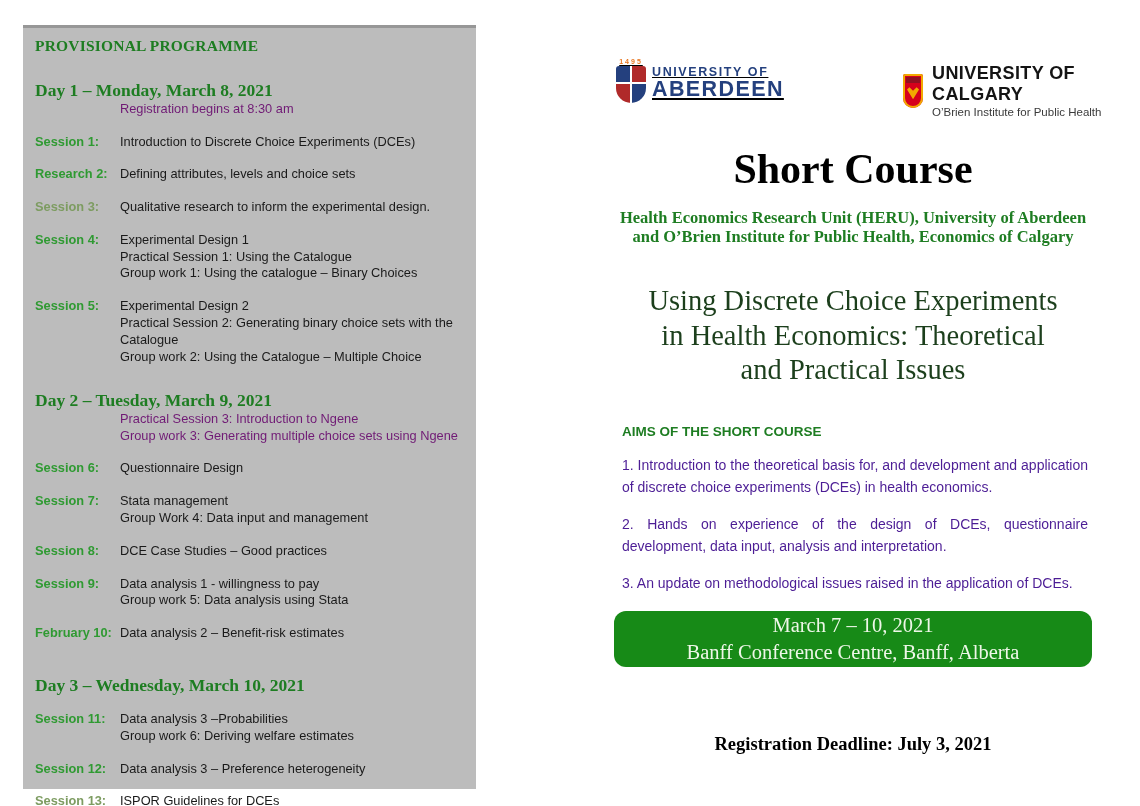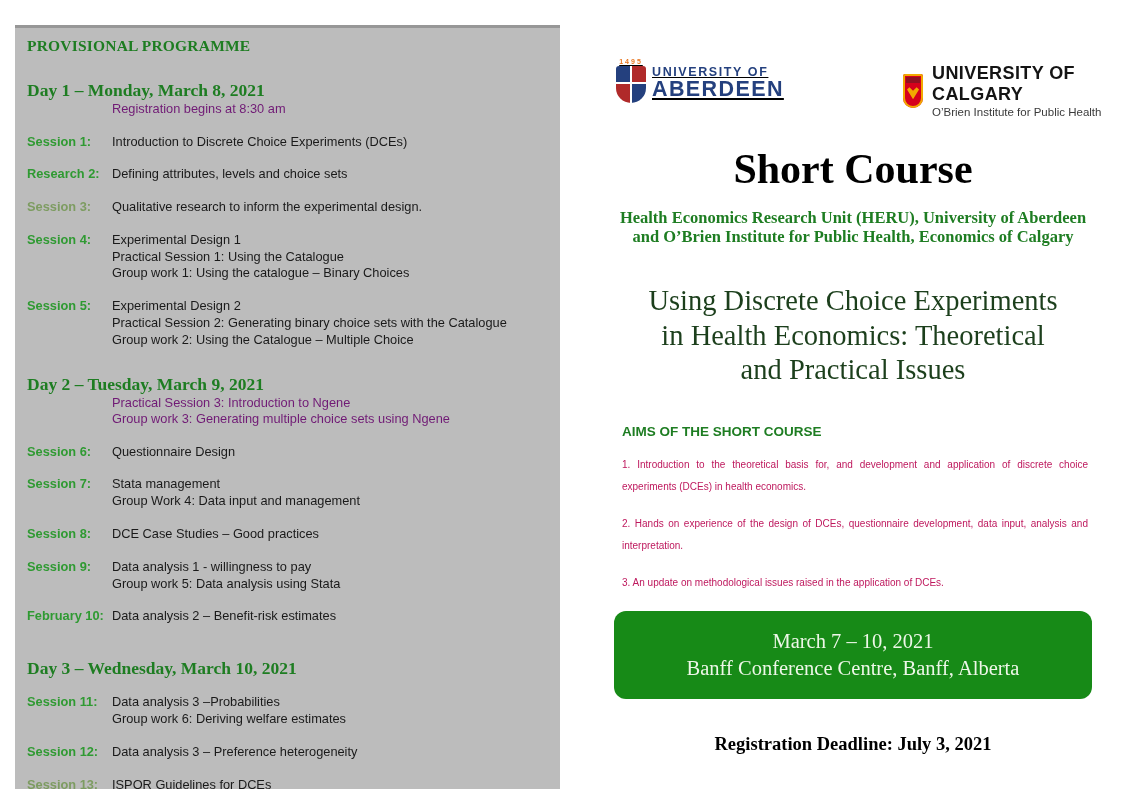--- a/index.html
+++ b/index.html
@@ -4,21 +4,21 @@
 <style>
   html,body{margin:0;padding:0;}
   body{
     width:1140px;height:806px;position:relative;background:#ffffff;
     font-family:"Liberation Sans",sans-serif;overflow:hidden;
     -webkit-font-smoothing:antialiased;
   }
 
   
   .left-panel{
-    position:absolute;left:15px;top:25px;width:545px;height:764px;
+    position:absolute;left:23px;top:25px;width:453px;height:764px;
     background:#bcbcbc;border-top:3px solid #979797;
     box-sizing:border-box;padding:7px 14px 16px 12px;
   }
   .prog-title{
     font-family:"Liberation Serif",serif;font-weight:bold;
     color:#1e7d22;font-size:15.5px;letter-spacing:.2px;margin:2px 0 0 0;
   }
   .day-block{margin-top:25px;}
   .day-block:last-child{margin-top:33px;}
   .day-heading{
@@ -81,25 +81,25 @@
     color:#1e7d22;font-size:16.5px;line-height:19px;margin-top:16px;
   }
   .course-title{
     text-align:center;font-family:"Liberation Serif",serif;
     color:#1c3f1c;font-size:28.5px;line-height:34.5px;margin-top:38px;
   }
   .aims-heading{
     margin:36px 22px 0 26px;font-weight:bold;color:#1e7d22;font-size:13.5px;
   }
   .aim-p{
-    margin:15px 22px 0 26px;font-size:10px;line-height:22px;
-    text-align:justify;color:#be185d;
+    margin:15px 22px 0 26px;font-size:14px;line-height:22px;
+    text-align:justify;color:#4c1d95;
   }
   .banner{
-    position:absolute;left:18px;top:611px;width:478px;height:88px;
+    position:absolute;left:18px;top:611px;width:478px;height:56px;
     background:#178a17;border-radius:12px;color:#eef7e8;
     font-family:"Liberation Serif",serif;font-size:20.5px;line-height:27.5px;
     text-align:center;display:flex;flex-direction:column;justify-content:center;
   }
   .deadline{
     position:absolute;left:0;top:734px;width:100%;text-align:center;
     font-family:"Liberation Serif",serif;font-weight:bold;font-size:18.5px;color:#000;
   }
 </style>
 </head>

